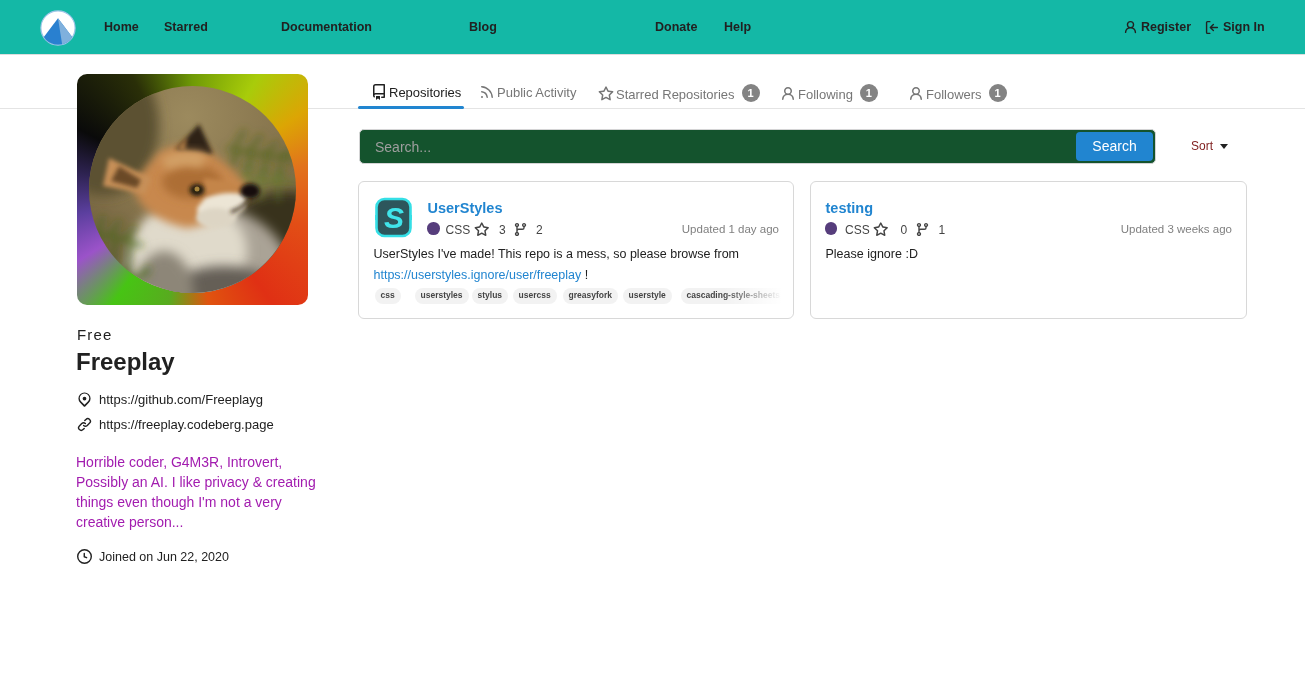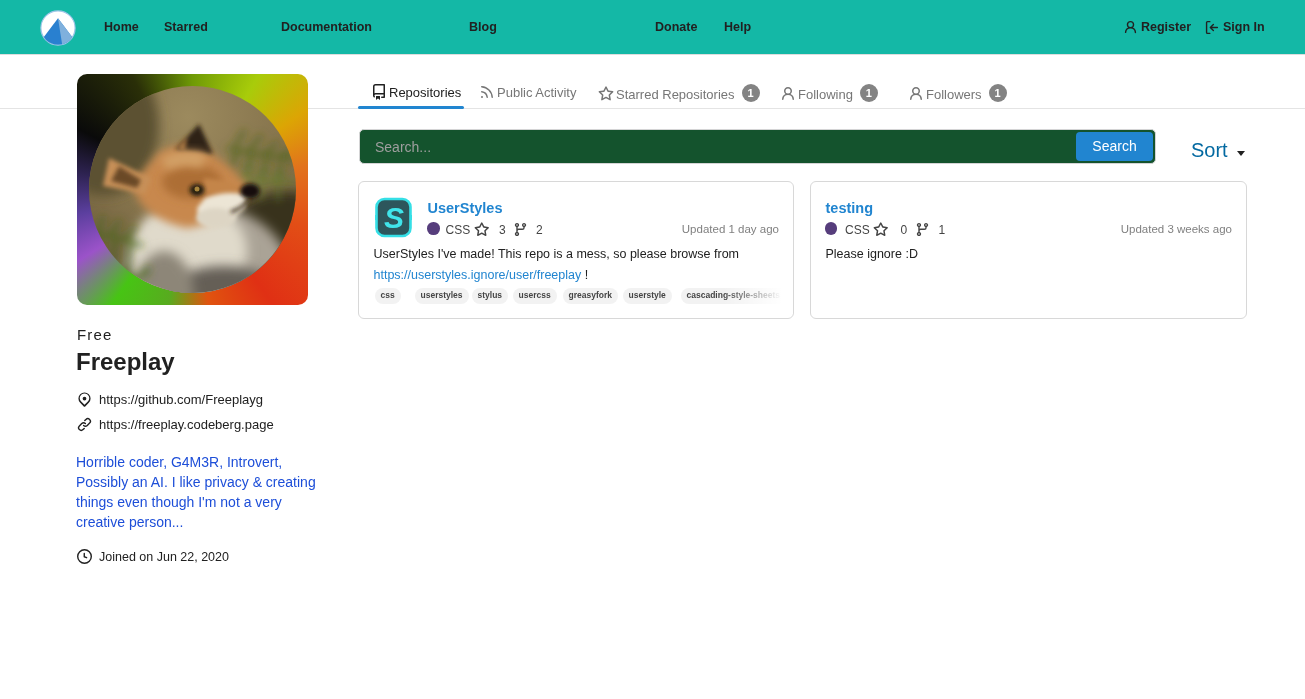--- a/index.html
+++ b/index.html
@@ -12,21 +12,21 @@
 .tabline { position:absolute; top:108px; left:0; width:1305px; height:1px; background:#e4e4e4; }
 .tab { position:absolute; top:84px; height:17px; font-size:13px; color:#767676; white-space:nowrap; }
 .tab svg { vertical-align:-3px; margin-right:2px; }
 .tab.active { color:#212121; }
 .tabu { position:absolute; left:358px; top:105.5px; width:106px; height:3px; background:#2185d0; border-radius:2px; }
 .badge { display:inline-block; min-width:18px; height:18px; border-radius:9px; background:#838383; color:#fff; font-size:11px; font-weight:bold; text-align:center; line-height:18px; vertical-align:2px; margin-left:7px; padding:0 2px; }
 
 .searchwrap { position:absolute; left:359px; top:129px; width:797px; height:35px; border:1px solid #d4d4d5; border-radius:5px; background:#14532d; }
 .searchwrap .ph { position:absolute; left:15px; top:9px; font-size:14px; color:#9e9e9e; }
 .searchbtn { position:absolute; right:2px; top:2px; width:77px; height:29px; background:#2185d0; border-radius:4px; color:#fff; font-size:14px; text-align:center; line-height:29px; }
-.sort { position:absolute; left:1191px; top:139px; font-size:20px; color:#0369a1; }
+.sort { position:absolute; left:1191px; top:139px; font-size:12px; color:#7f1d1d; }
 .sort .caret { display:inline-block; width:0; height:0; border-left:4.5px solid transparent; border-right:4.5px solid transparent; border-top:5.5px solid #212121; margin-left:4px; vertical-align:1px; }
 
 .card { position:absolute; top:181px; height:138px; border:1px solid #d8d8d8; border-radius:6px; background:#fff; overflow:hidden; }
 .card1 { left:358px; width:436px; }
 .card2 { left:810px; width:437px; }
 .rtitle { position:absolute; top:18.5px; font-size:14.5px; line-height:15px; font-weight:bold; color:#2185d0; }
 .meta { position:absolute; top:41.5px; height:13px; font-size:12px; line-height:12px; color:#444; }
 .dot { position:absolute; width:12.7px; height:12.7px; border-radius:50%; background:#563d7c; top:40px; }
 .updated { position:absolute; right:14px; top:41px; font-size:11.5px; line-height:13px; color:#808080; }
 .desc { position:absolute; left:14.5px; top:61.5px; font-size:12.5px; line-height:21px; color:#212121; }
@@ -37,21 +37,21 @@
 .avatar { position:absolute; left:77px; top:74px; width:231px; height:231px; border-radius:10px;
   background: conic-gradient(from 0deg at 50% 50%,
     #6f9a06 0deg, #a8cc0a 30deg, #dca504 55deg, #e2731c 78deg, #e24e16 108deg,
     #e03014 145deg, #e0540f 172deg, #58ab1f 192deg, #47c414 215deg, #9b53c9 238deg,
     #5b3f9e 258deg, #2e2352 278deg, #0a0a0a 298deg, #2a2f08 332deg, #6f9a06 360deg); }
 .avatar svg { position:absolute; left:12px; top:12px; }
 .uname1 { position:absolute; left:77px; top:326px; font-size:15px; letter-spacing:1.2px; color:#212121; }
 .uname2 { position:absolute; left:76px; top:347.5px; font-size:24px; font-weight:bold; color:#212121; }
 .prow { position:absolute; left:77px; font-size:13px; color:#212121; white-space:nowrap; }
 .prow svg { vertical-align:-3px; margin-right:7px; }
-.bio { position:absolute; left:76px; top:451.5px; font-size:14px; line-height:20px; color:#1d4ed8; }
+.bio { position:absolute; left:76px; top:451.5px; font-size:14px; line-height:20px; color:#a21caf; }
 
 .ic { fill:#212121; }
 .icg { fill:#767676; }
 </style>
 </head>
 <body>
 
 <div class="nav">
   <svg class="abs" style="left:40px;top:10px;" width="36" height="36" viewBox="0 0 36 36">
     <defs>

